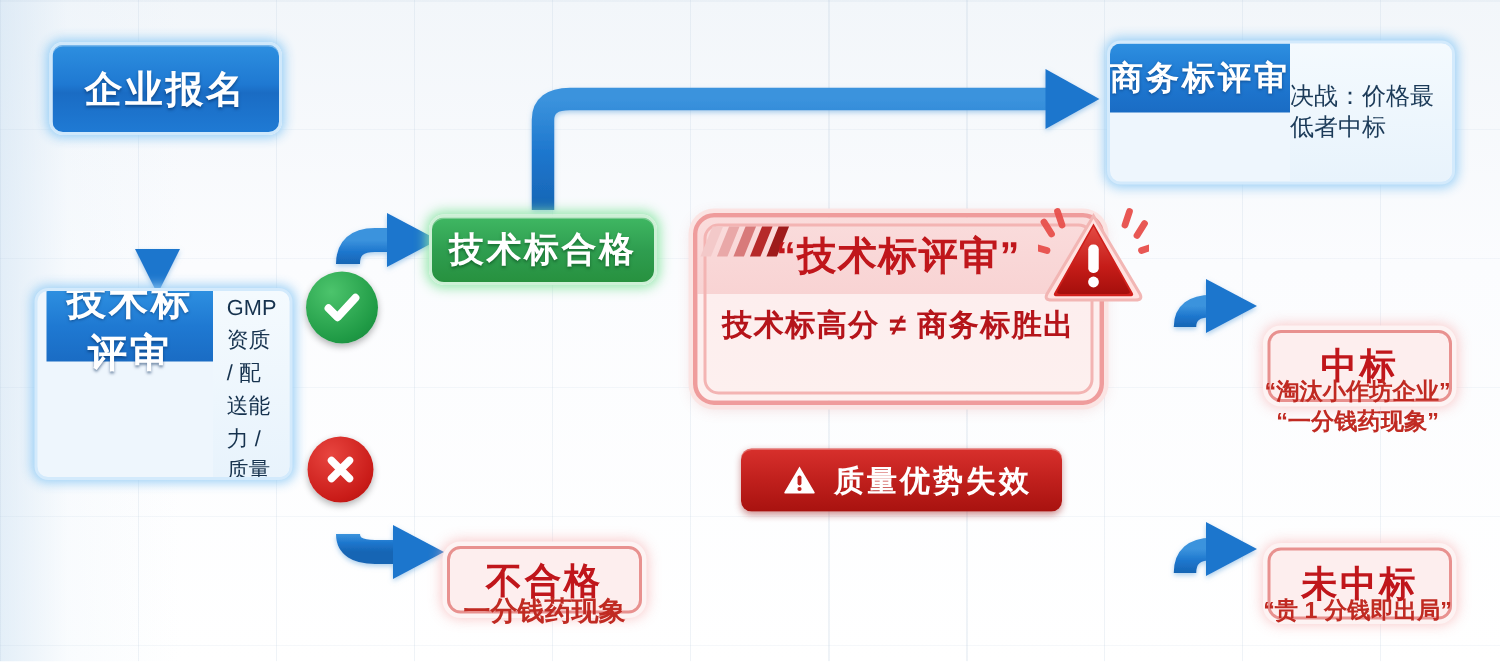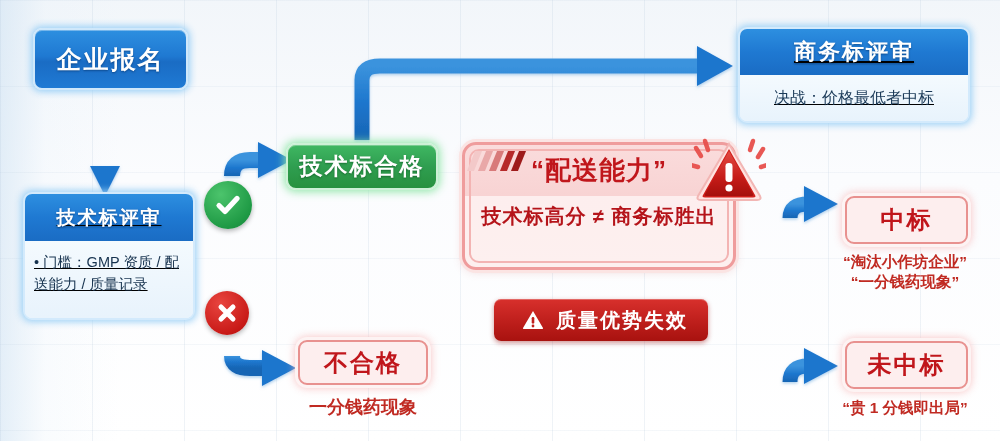--- a/index.html
+++ b/index.html
@@ -46,21 +46,21 @@
     letter-spacing: 2px;
     text-shadow: 0 1px 2px rgba(0,40,90,0.55);
   }
 
   .blue-card {
     border-radius: 9px;
     background: #eef6fd;
     border: 2px solid #d3eafc;
     box-shadow: 0 0 7px 2px rgba(150,205,245,0.9);
     overflow: hidden;
-    display: flex; flex-direction: column; text-decoration: underline;
+    display: flex; flex-direction: row;
   }
   .blue-card .hdr {
     background: linear-gradient(to bottom, #2d8fe0 0%, #1f79d2 50%, #1a6cc4 100%);
     color: #fff;
     font-weight: bold;
     letter-spacing: 2px;
     text-align: center;
     text-shadow: 0 1px 2px rgba(0,40,90,0.55);
     display: flex; align-items: center; justify-content: center;
   }
@@ -82,21 +82,21 @@
     text-shadow: 0 1px 2px rgba(0,60,20,0.5);
   }
 
   
   .red-box {
     border-radius: 9px;
     background: #fdeeee;
     border: 2px solid #e8918f;
     box-shadow: 0 0 0 3px #fdf3f3, 0 0 9px 3px rgba(248,185,185,0.85);
     display: flex; align-items: center; justify-content: center;
-    color: #c0161b; font-weight: bold; letter-spacing: 2px;
+    color: #c0161b; font-weight: bold; letter-spacing: 2px; margin-top: 24px;
   }
   .caption {
     position: absolute;
     text-align: center;
     color: #c02a22;
     font-weight: bold;
     line-height: 1.28;
   }
 
   
@@ -195,21 +195,21 @@
       <path d="M790,382 Q790,366 808,366 L812,366" stroke="url(#agrad)" stroke-width="15" fill="none"></path>
       <path d="M838,366 L804,348 L804,384 Z" fill="#1d76cd"></path>
     </g>
   </svg>
 
   <div class="node blue-simple" style="left:33px; top:28px; width:155px; height:62px; font-size:25px;text-align:right;">
     <span>企业报名</span>
   </div>
 
   <div class="node blue-card" style="left:23px; top:192px; width:172px; height:128px;">
-    <div class="hdr" style="height:47px; font-size:19px;">技术标评审</div>
+    <div class="hdr" style="height:47px; font-size:26px;margin-left:6px;">技术标评审</div>
     <div class="bdy" style="font-size:14.5px; padding:4px 9px 16px 9px; line-height:1.5;">• 门槛：GMP 资质 / 配送能力 / 质量记录</div>
   </div>
 
   <div class="node green-box" style="left:286px; top:143px; width:152px; height:47px; font-size:23px;">
     <span>技术标合格</span>
   </div>
 
   <div class="node red-box" style="left:298px; top:340px; width:130px; height:45px; font-size:24px;">
     <span>不合格</span>
   </div>
@@ -235,21 +235,21 @@
 
   <div class="trap" style="left:462px; top:142px; width:268px; height:122px;">
     <div class="trap-inner"></div>
     <div class="stripes">
       <i style="left:0px;  background:#f3c9c9;"></i>
       <i style="left:11px; background:#e9a8a8;"></i>
       <i style="left:22px; background:#d87a7a;"></i>
       <i style="left:33px; background:#b62a2a;"></i>
       <i style="left:44px; background:#9e1b1b;"></i>
     </div>
-    <div class="trap-title" style="font-size:26px;">“配送能力”</div>
+    <div class="trap-title" style="font-size:26px;">“技术标评审”</div>
     <div class="trap-sub" style="font-size:20px;">技术标高分 ≠ 商务标胜出</div>
   </div>
 
   <div style="position:absolute; left:692px; top:136px; width:74px; height:74px;">
     <svg class="ico-tri" width="74" height="74" viewBox="0 0 74 74" xmlns="http://www.w3.org/2000/svg">
       <g stroke="#e8504c" stroke-width="4.5" stroke-linecap="round" opacity="0.95">
         <line x1="9" y1="20" x2="4" y2="12"></line>
         <line x1="16" y1="14" x2="13" y2="5"></line>
         <line x1="58" y1="14" x2="61" y2="5"></line>
         <line x1="66" y1="21" x2="71" y2="13"></line>

